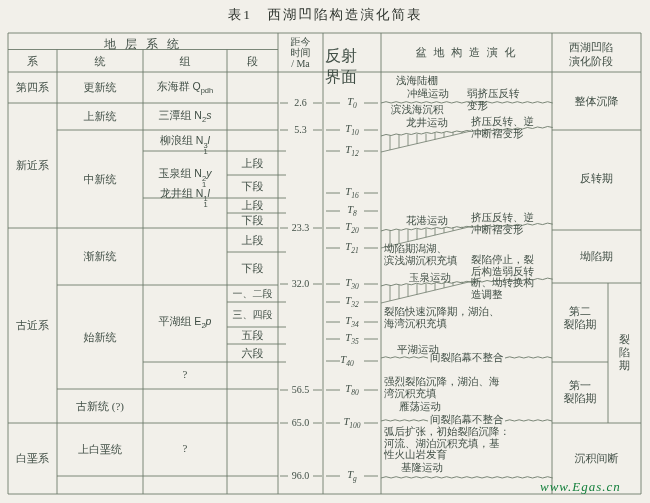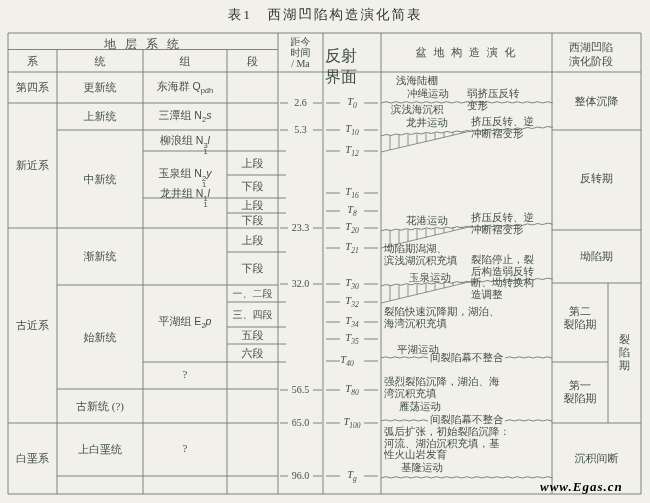--- a/index.html
+++ b/index.html
@@ -19,21 +19,21 @@
   .lh13{line-height:13px;}
   .lh14{line-height:14px;}
   .code{font-family:Liberation Sans, sans-serif;font-size:10.5px;white-space:nowrap;text-align:center;}
   .sb{font-size:7.5px;}
   .sfx{font-size:10.5px;font-style:italic;}
   .ss{display:inline-flex;flex-direction:column;font-size:7.5px;line-height:6.5px;vertical-align:-3.5px;}
   .ss span{display:block;height:6.5px;}
   .tl{font-size:10.5px;font-style:italic;}
   .tv{font-size:10px;}
   .grid{position:absolute;left:0;top:0;pointer-events:none;}
-  .wm{font-size:13px;font-style:italic;font-weight:bold;color:#000000;letter-spacing:1px;}
+  .wm{font-size:13px;font-style:italic;font-weight:normal;color:#15803d;letter-spacing:1px;}
 </style>
 </head>
 <body>
 
 <div class="page">
 
   <svg class="grid" width="650" height="503" viewBox="0 0 650 503">
     <g stroke="#6d7a6b" stroke-width="0.9" fill="none">
 
       <path d="M8 33H641M8 49.5H278M8 72H641M8 103H278M57 130H278M143 151H278M227 175H278M143 198H278M227 213H278M8 228H278M227 252H278M57 285H278M227 302H278M227 327H278M227 344H278M143 362H278M57 389H278M8 423H278M57 476H278M8 494H641M552 130H641M552 230H641M552 283H641M552 362H608M552 423H641"></path>

